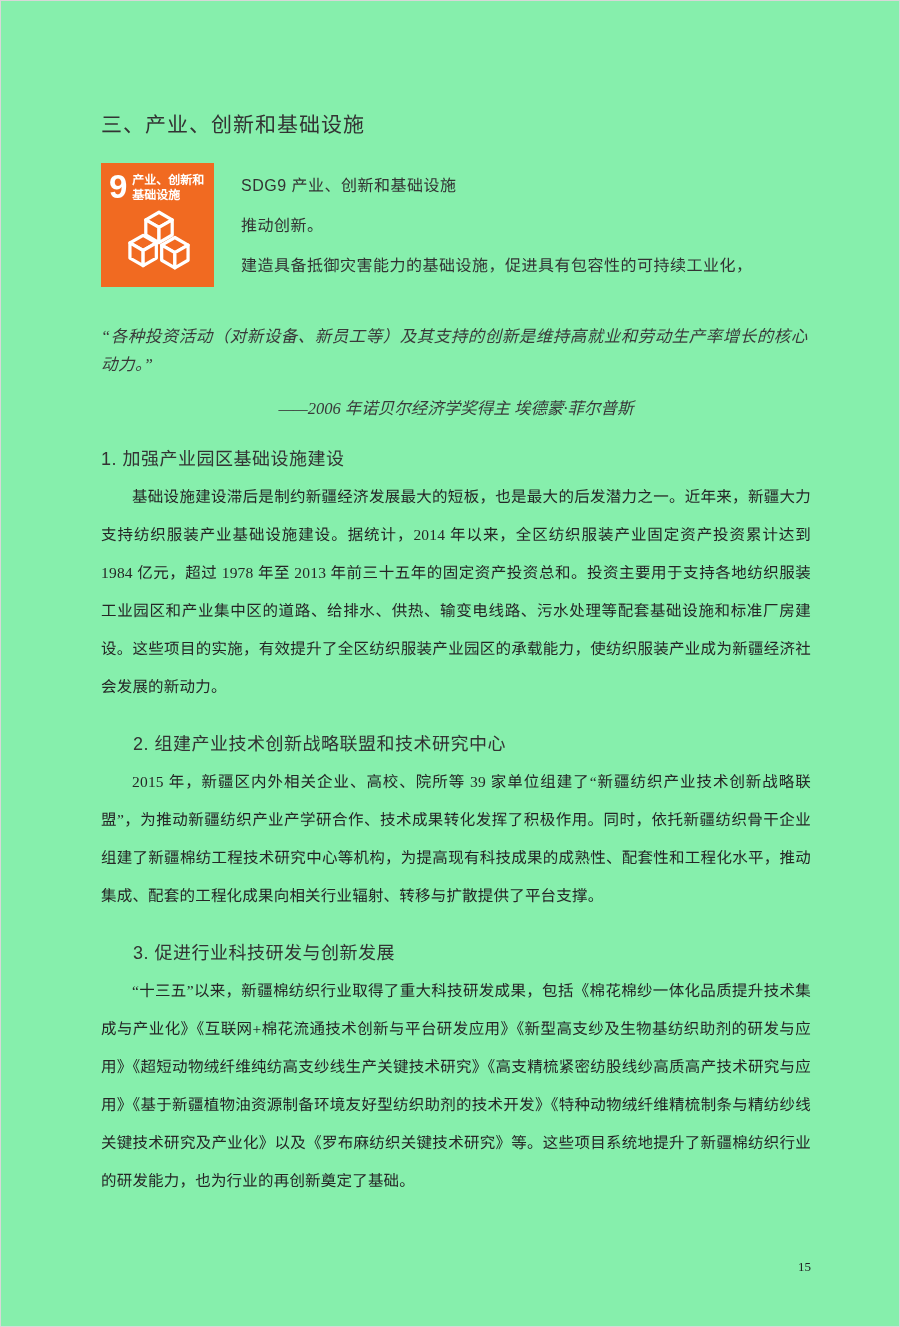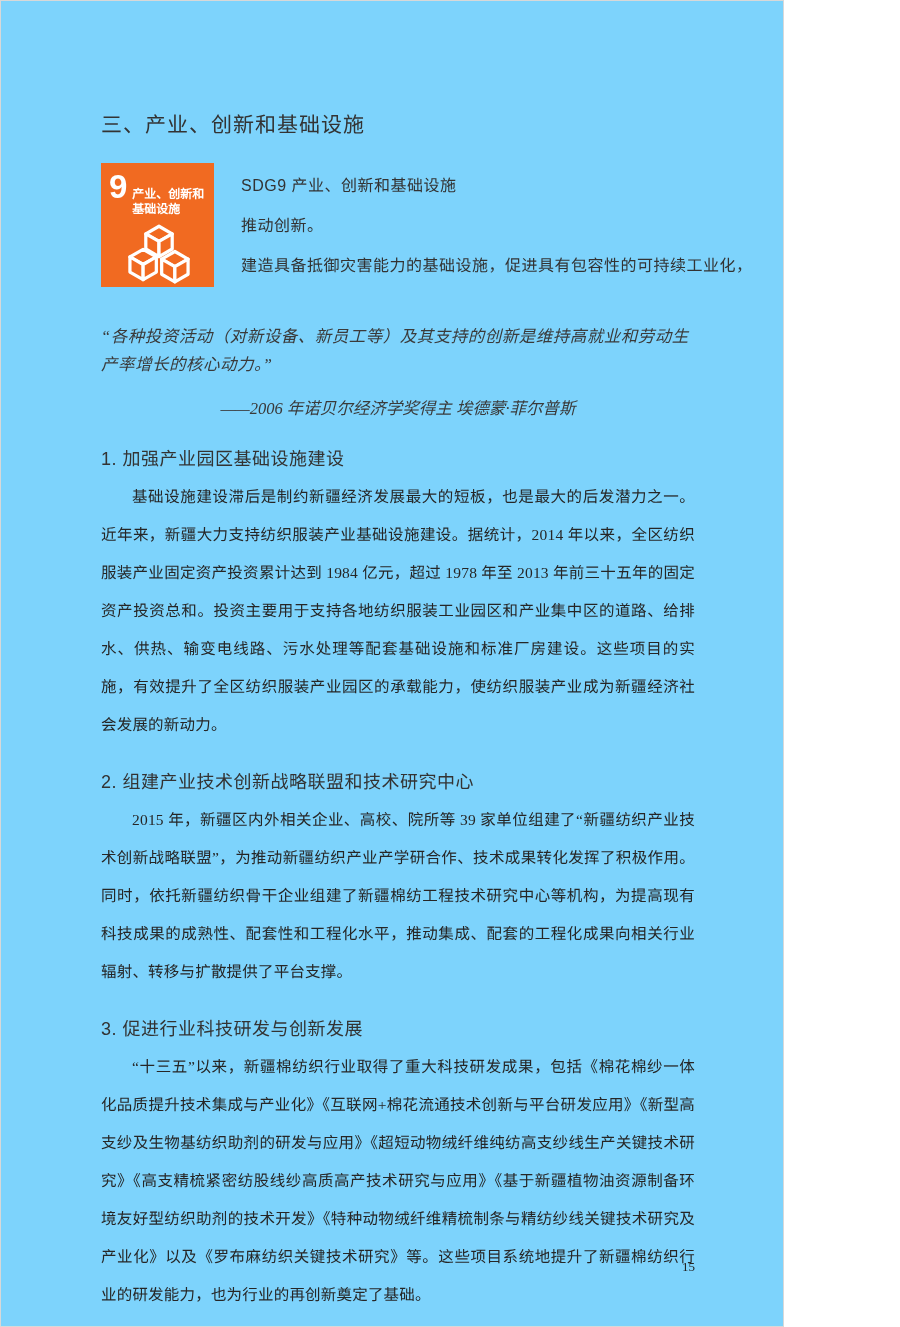--- a/index.html
+++ b/index.html
@@ -8,24 +8,24 @@
   body {
     width: 900px;
     height: 1327px;
     margin: 0 auto;
     font-family: "Liberation Serif", "DejaVu Serif", serif;
     color: #262626;
     position: relative;
     overflow: hidden;
   }
   .page {
-    width: 784px;
+    width: 900px;
     height: 1327px;
     position: relative;
-    background: #7dd3fc;
+    background: #86efac;
     border: 1px solid #d8d8d8;
   }
   .content {
     padding: 0 88px 0 100px;
   }
 
   
   .page-title {
     margin-top: 108px;
     font-family: "Liberation Sans", "DejaVu Sans", sans-serif;
@@ -62,21 +62,21 @@
     font-size: 33px;
     line-height: 33px;
     letter-spacing: -1px;
   }
   .sdg-card-label {
     font-family: "Liberation Sans", "DejaVu Sans", sans-serif;
     font-weight: bold;
     font-size: 12px;
     line-height: 15px;
     margin-left: 6px;
-    margin-top: 17px;
+    margin-top: 3px;
     white-space: nowrap;
   }
   .sdg-card-icon {
     flex: 1;
     display: flex;
     align-items: center;
     justify-content: center;
     margin-top: 2px;
   }
   .sdg-info {
@@ -110,21 +110,21 @@
   
   .section-heading {
     font-family: "Liberation Sans", "DejaVu Sans", sans-serif;
     font-weight: 500;
     font-size: 18px;
     line-height: 28px;
     color: #333333;
     letter-spacing: 0.5px;
   }
   .section-heading.first { margin-top: 22px; }
-  .section-heading.later { margin-top: 24px; }
+  .section-heading.later { margin-top: 24px; margin-left: 32px; }
   .section-paragraph {
     margin-top: 5px;
     font-size: 15.5px;
     line-height: 38px;
     text-align: justify;
     text-indent: 2em;
     color: #262626;
     letter-spacing: 0.2px;
   }
 

